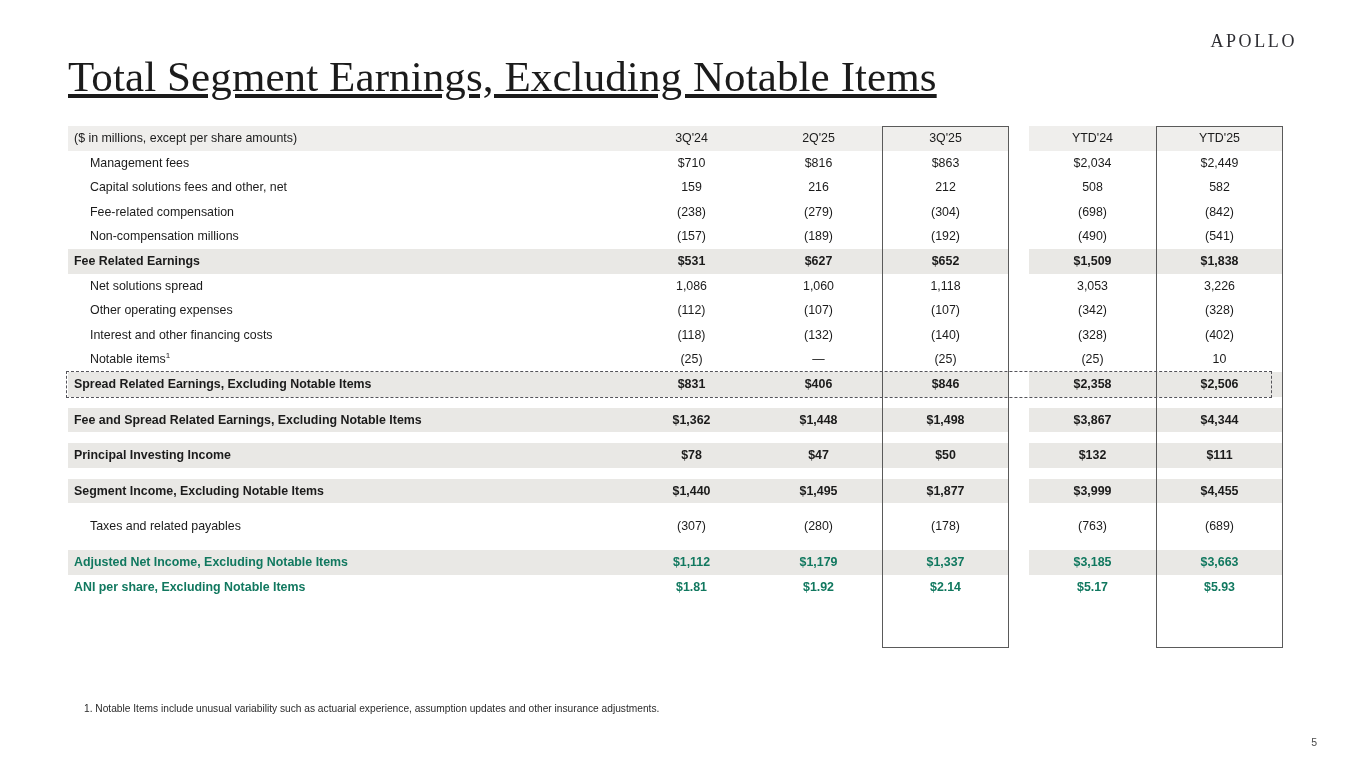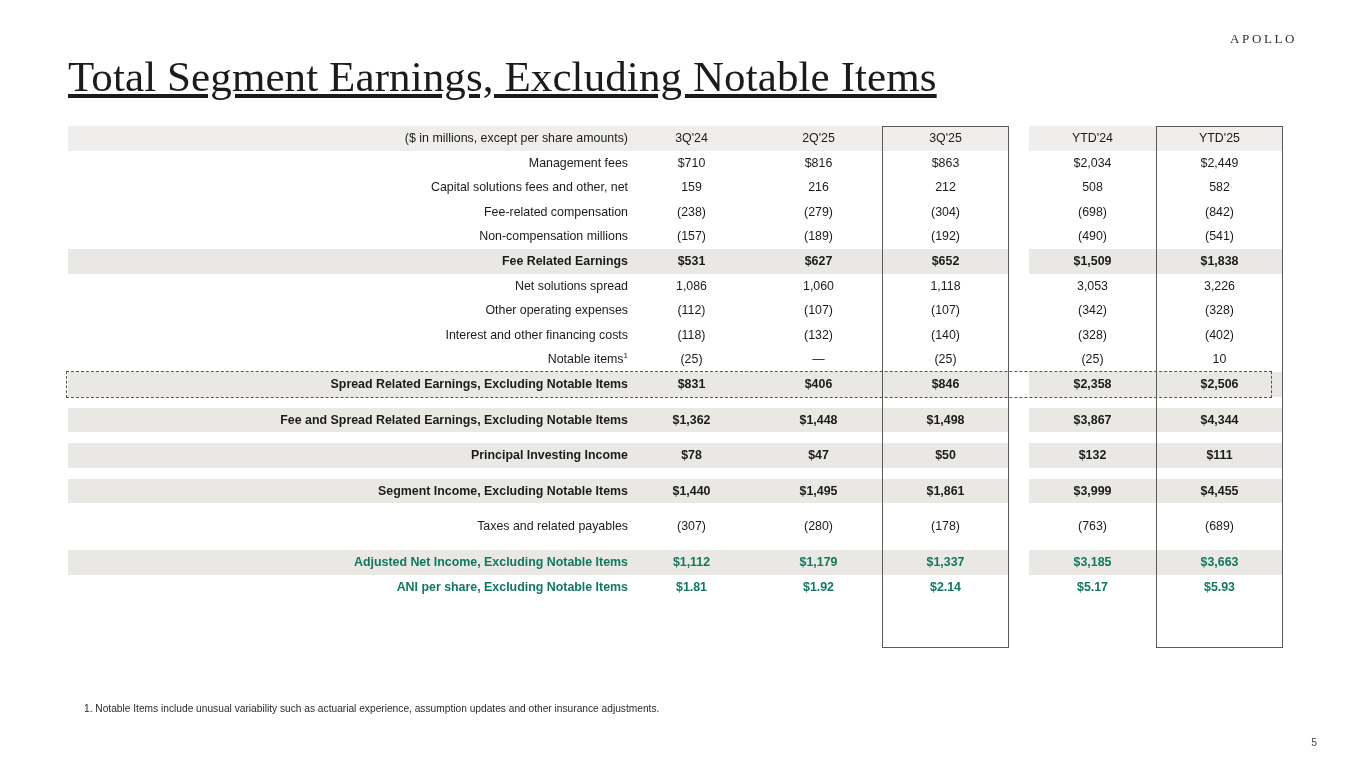--- a/index.html
+++ b/index.html
@@ -18,21 +18,21 @@
     background: #ffffff;
     overflow: hidden;
   }
 
   
   .brand {
     position: absolute;
     top: 31px;
     right: 68px;
     font-family: "Liberation Serif", serif;
-    font-size: 13px;
+    font-size: 18px;
     letter-spacing: 2.6px;
     color: #2e2e33;
     font-weight: 400;
     text-align: right;
   }
 
   
   .slide-title {
     position: absolute;
     top: 52px;
@@ -68,21 +68,21 @@
     vertical-align: middle;
     line-height: 24.6px;
   }
 
   
   col.c-label { width: 560px; }
   col.c-v     { width: 127px; }
   col.c-gap   { width: 20px; }
 
   td.label {
-    text-align: right;
+    text-align: left;
     padding-left: 22px;
     white-space: nowrap;
     margin-top: 48px;
   }
   td.label.lvl0 { padding-left: 6px; }
   td.label.lvl1 { padding-left: 22px; }
 
   td.num {
     text-align: center;
     white-space: nowrap;
@@ -299,21 +299,21 @@
             <td></td>
             <td></td>
             <td></td>
             <td></td>
             <td></td>
           </tr>
           <tr class="shaded bold">
             <td class="label lvl0 sh">Segment Income, Excluding Notable Items</td>
             <td class="num sh">$1,440</td>
             <td class="num sh">$1,495</td>
-            <td class="num sh">$1,861</td>
+            <td class="num sh">$1,877</td>
             <td class="gap"></td>
             <td class="num sh">$3,999</td>
             <td class="num sh">$4,455</td>
           </tr>
           <tr class="spacer">
             <td></td>
             <td></td>
             <td></td>
             <td></td>
             <td></td>

